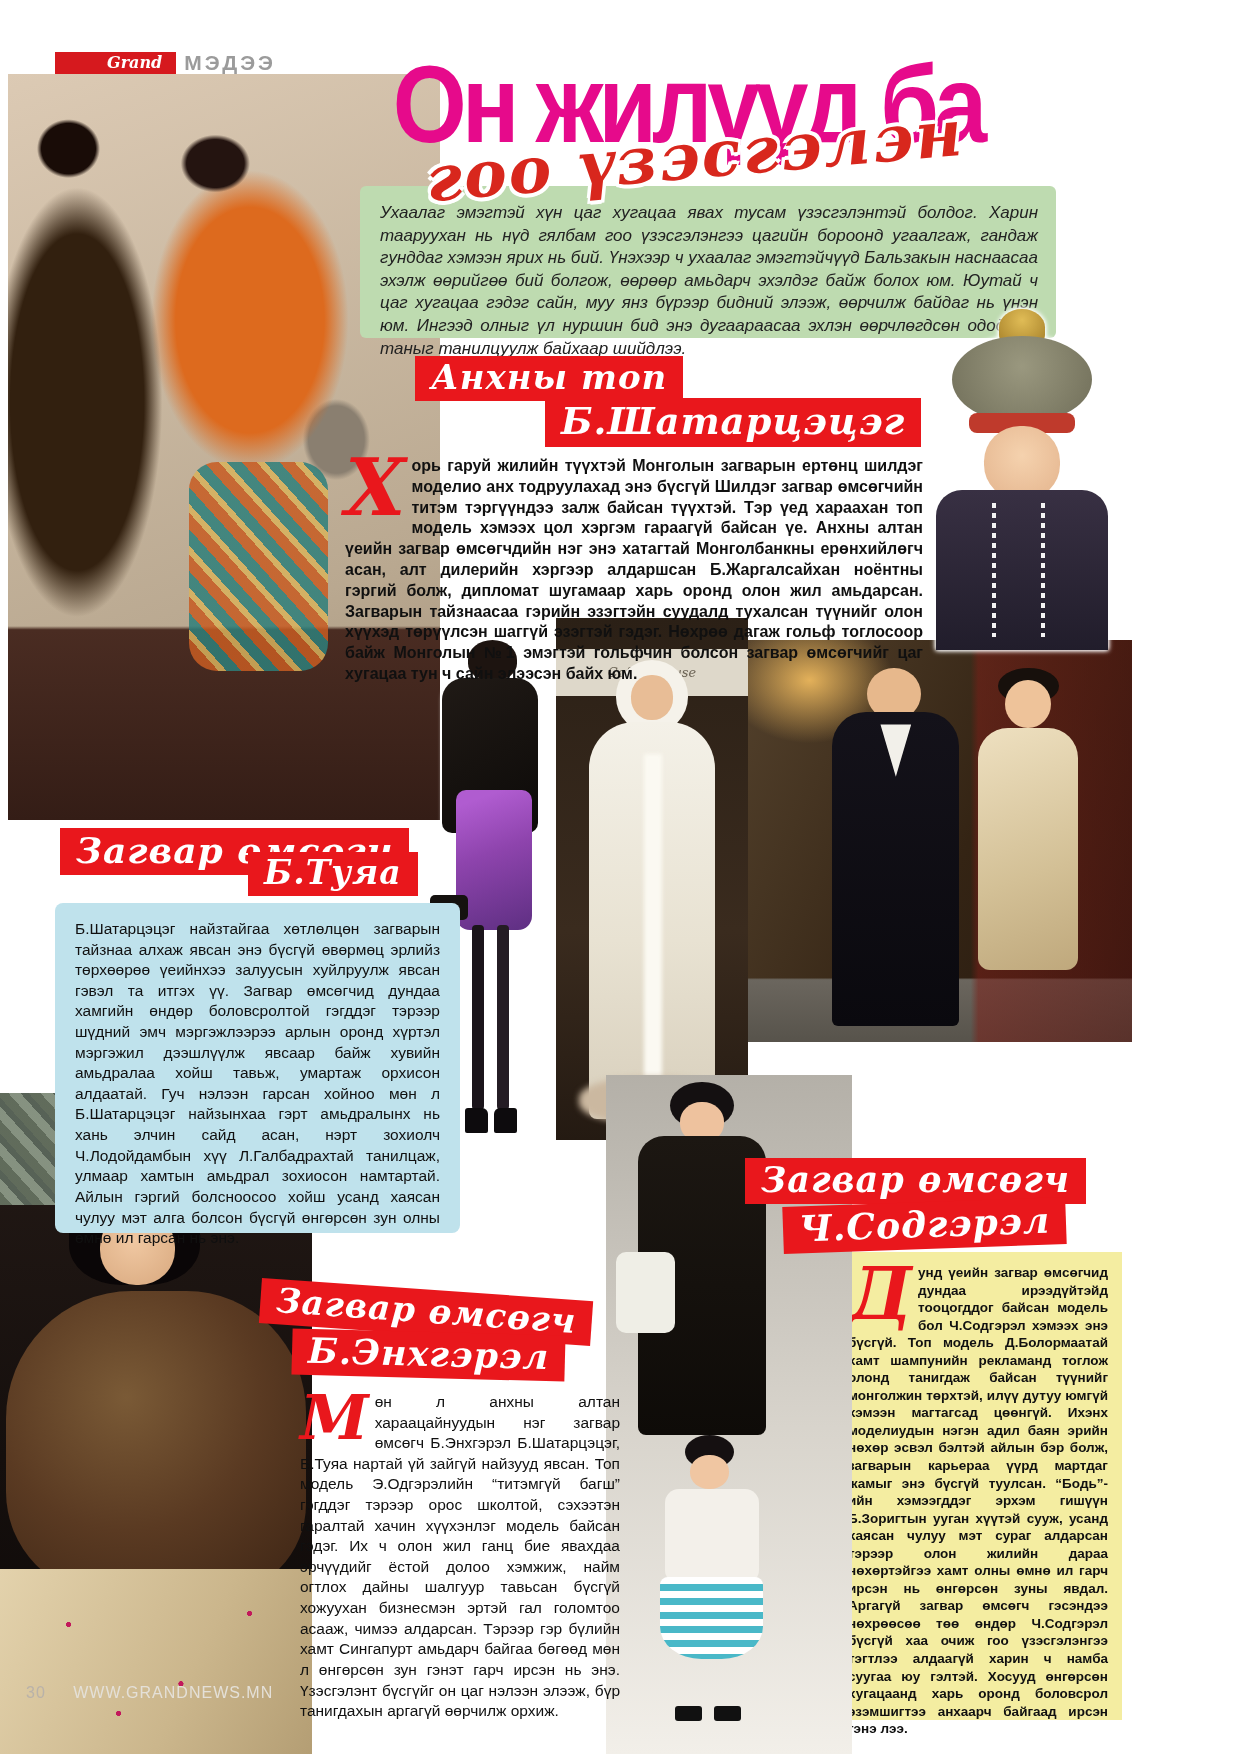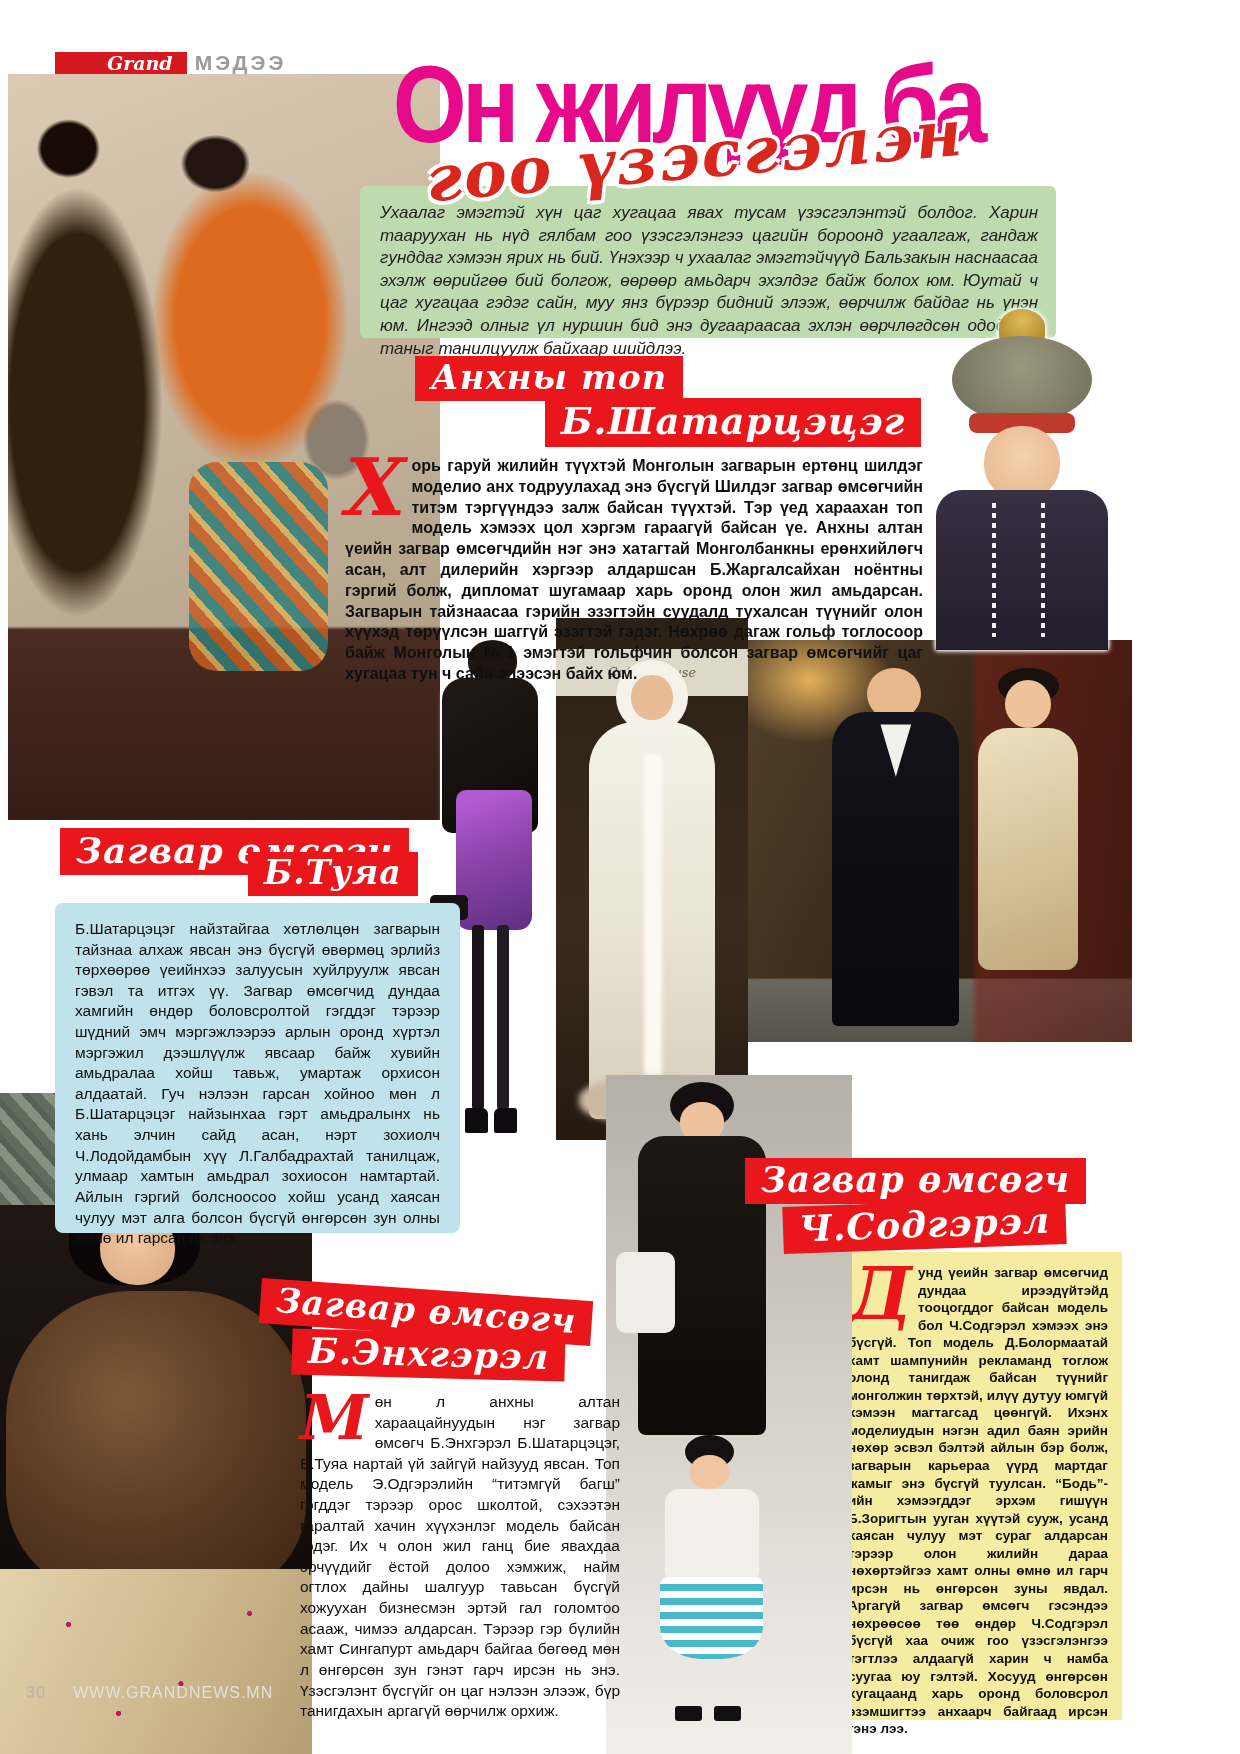--- a/index.html
+++ b/index.html
@@ -1,21 +1,21 @@
 <!DOCTYPE html>
 <html><head>
 <meta charset="utf-8">
 <style>
   html,body{margin:0;padding:0;background:#fff;}
   .page{position:relative;width:1240px;height:1754px;background:#fff;overflow:hidden;
         font-family:"Liberation Sans",sans-serif;}
   
   .logo{position:absolute;left:55px;top:52px;height:22px;display:flex;align-items:center;}
   .logo-red{background:#d6191e;color:#fff;height:22px;line-height:22px;padding:0 14px 0 52px;
-            font-family:"DejaVu Serif",serif;font-style:italic;font-weight:bold;font-size:19px;}
+            font-family:"DejaVu Serif",serif;font-style:italic;font-weight:bold;font-size:16px;}
   .logo-grey{color:#9b9b9b;font-size:21px;letter-spacing:3px;margin-left:8px;font-weight:bold;}
   
   .title1{position:absolute;left:330px;top:50px;width:715px;text-align:center;z-index:6;
           color:#e60a8b;font-weight:bold;font-size:97px;letter-spacing:-5px;line-height:1;
           transform:scale(0.98,1.12);transform-origin:top center;white-space:nowrap;}
   .title2{position:absolute;left:425px;top:118px;z-index:7;color:#d8271d;
           font-family:"DejaVu Serif",serif;font-style:italic;font-weight:bold;font-size:64px;
           letter-spacing:2px;transform:rotate(-5deg);white-space:nowrap;
           text-shadow:-3px -3px 0 #fff,3px -3px 0 #fff,-3px 3px 0 #fff,3px 3px 0 #fff,0 4px 0 #fff,0 -4px 0 #fff;}
   

